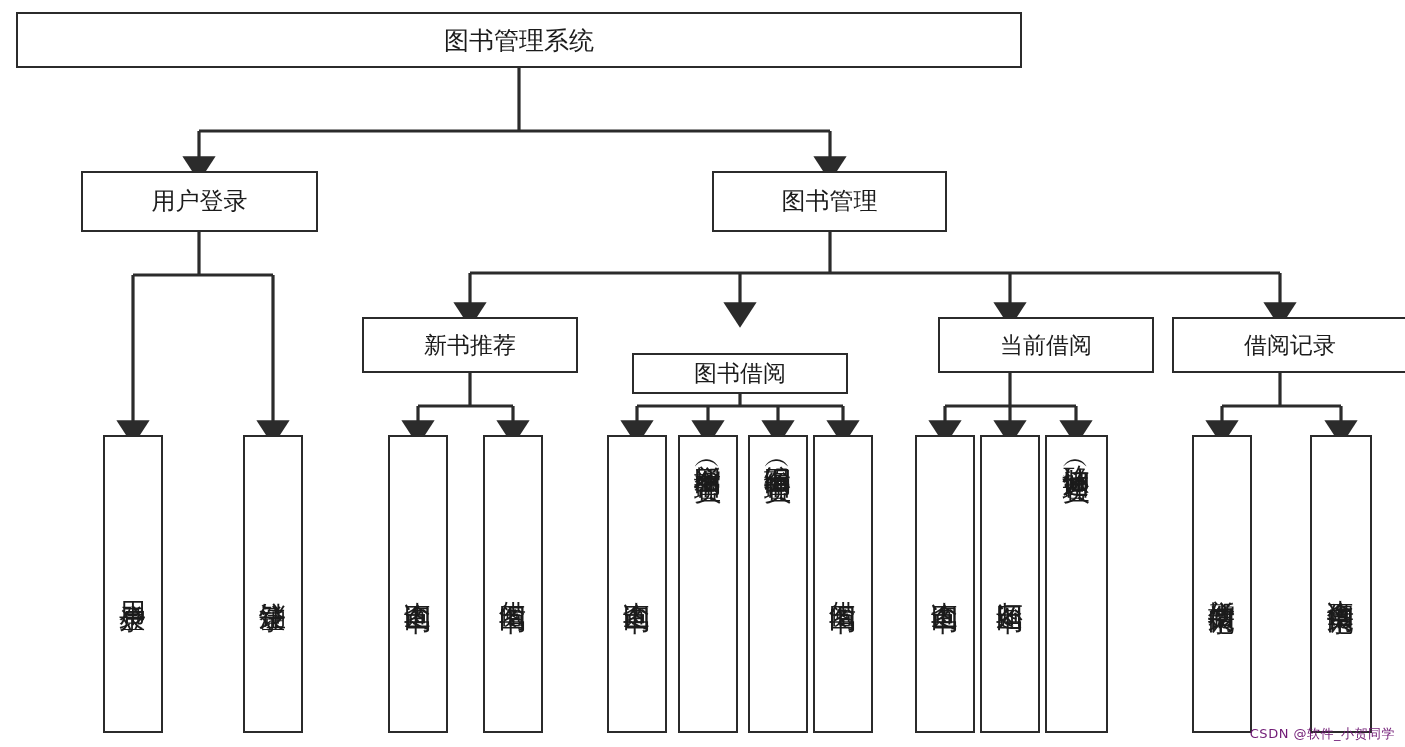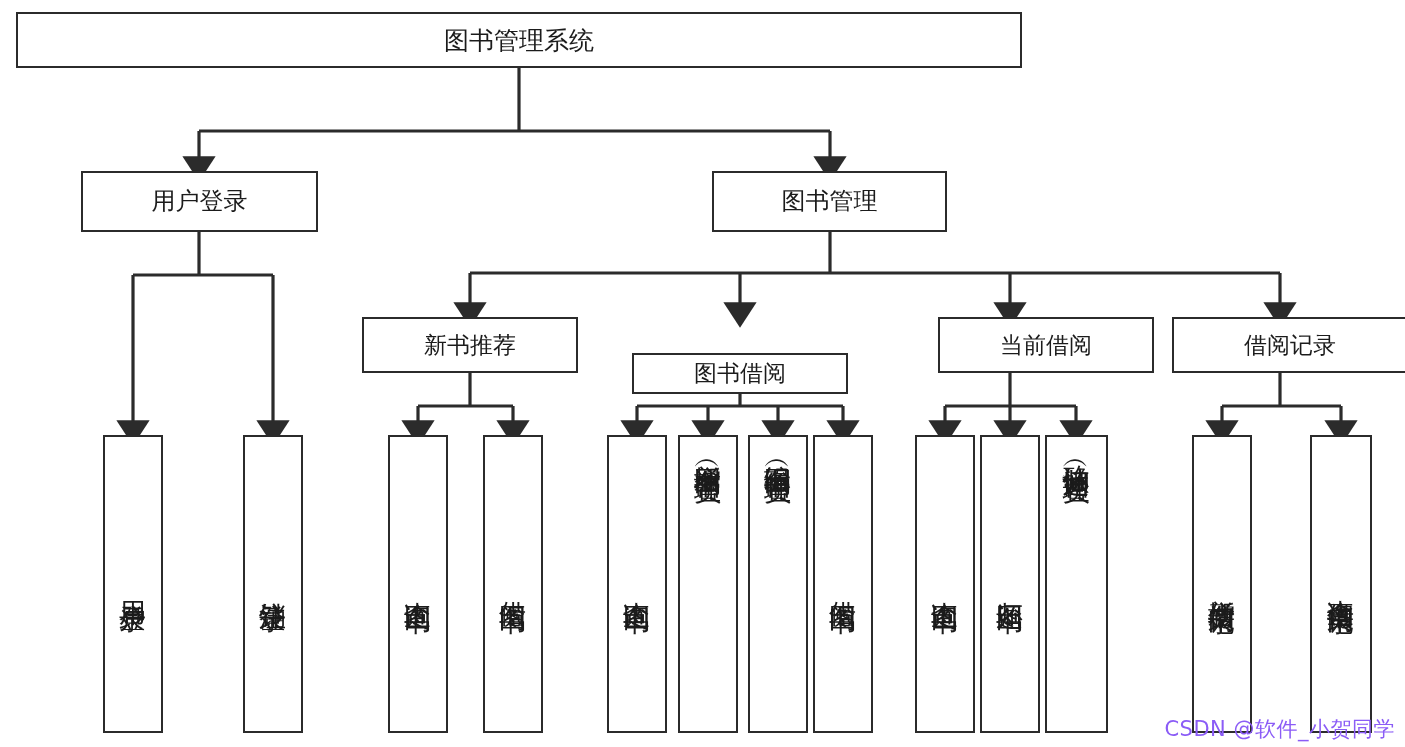--- a/index.html
+++ b/index.html
@@ -51,22 +51,22 @@
   }
   .leaf {
     align-items: flex-start;
     padding-top: 6px;
   }
   .leaf.center { align-items: center; padding-top: 0; }
   .watermark {
     position: absolute;
     right: 10px;
     bottom: 4px;
-    font-size: 21px;
-    color: #8b5cf6;
+    font-size: 13px;
+    color: #701a75;
     z-index: 6;
     white-space: nowrap;
     letter-spacing: 0.5px;
   }
 </style>
 </head>
 <body>
 
 <div id="canvas">
 

